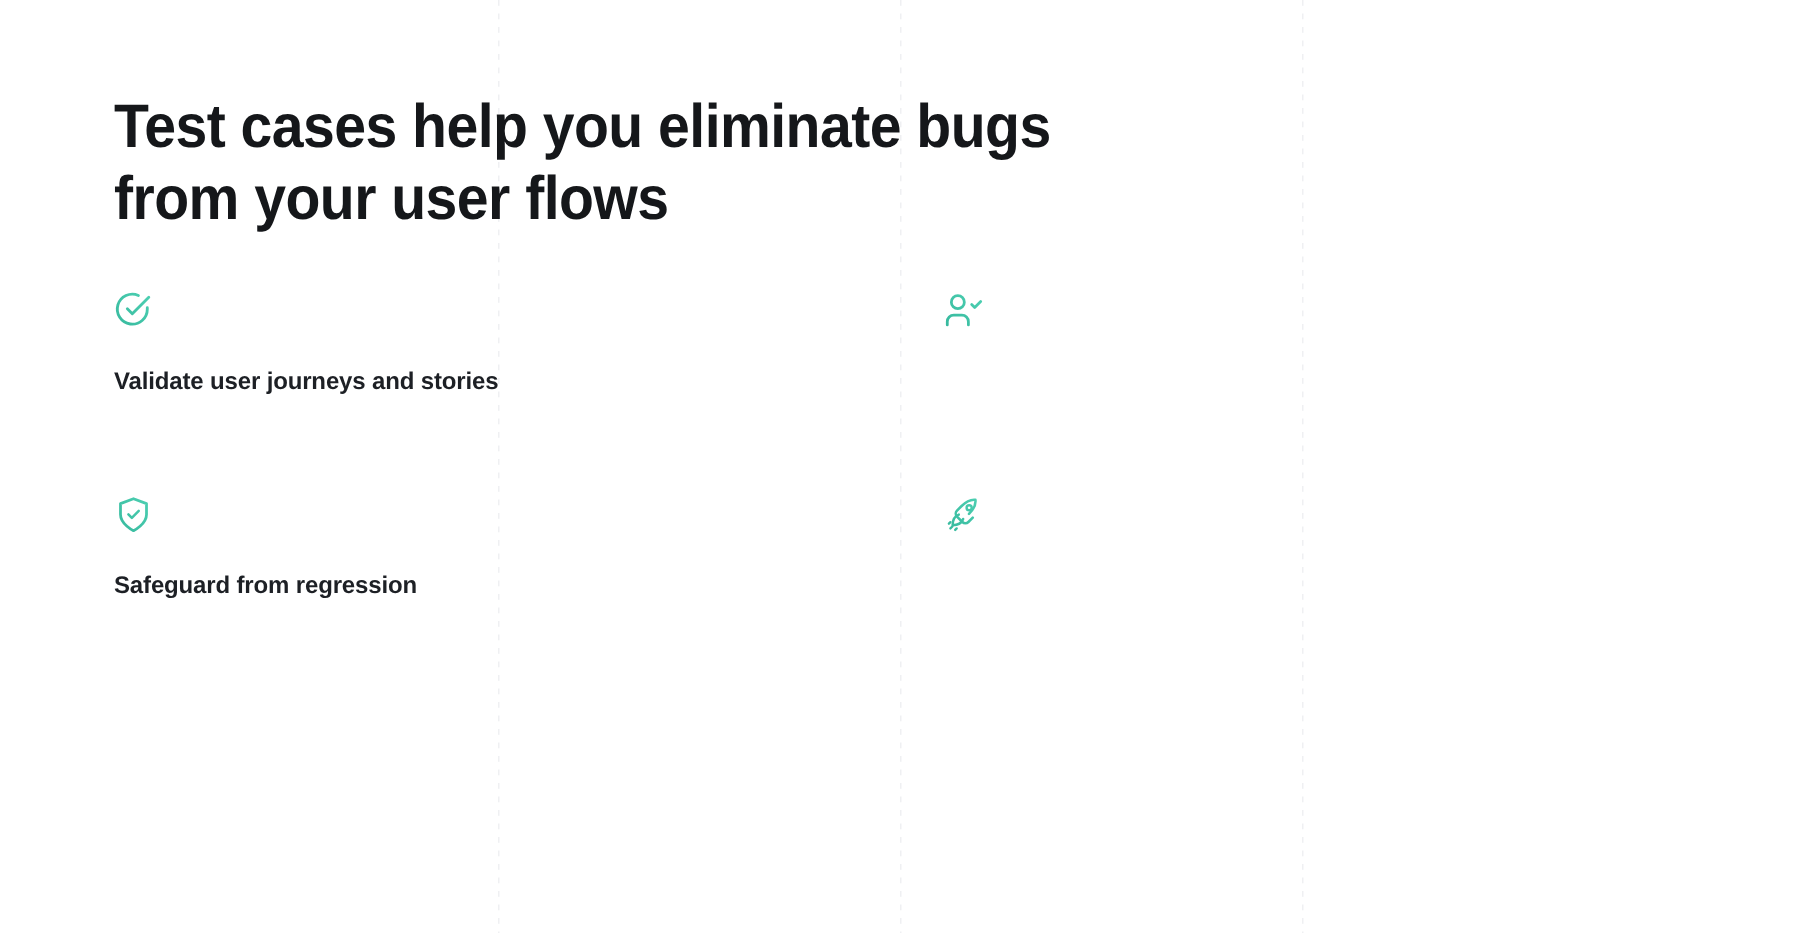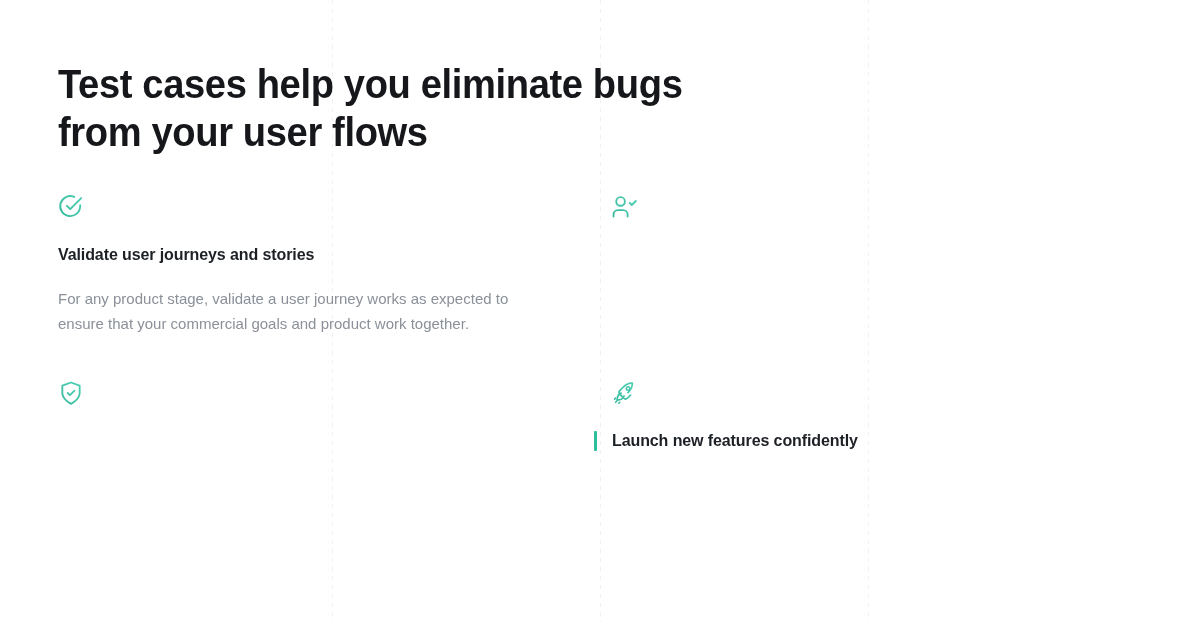--- a/index.html
+++ b/index.html
@@ -44,21 +44,21 @@
   .grid-line.g1 { left: 332px; }
   .grid-line.g2 { left: 600px; }
   .grid-line.g3 { left: 868px; }
 
   
   .page {
     position: relative;
     z-index: 1;
     width: 1187px;
     height: 630px;
-    padding: 0 58px;
+    padding: 0 76px;
   }
 
   .headline {
     font-family: "Liberation Sans Narrow", "Liberation Sans", "DejaVu Sans Condensed", sans-serif;
     font-weight: 700;
     font-size: 41px;
     line-height: 48px;
     letter-spacing: -0.4px;
     color: #15171a;
     padding-top: 60px;
@@ -147,21 +147,20 @@
             <linearGradient id="grad1" x1="0" y1="26" x2="26" y2="0" gradientUnits="userSpaceOnUse">
               <stop offset="0" stop-color="#35b79c"></stop>
               <stop offset="1" stop-color="#4fd2b4"></stop>
             </linearGradient>
           </defs>
           <path d="M22.2 11.1v1.0a10 10 0 1 1-5.93-9.14" stroke="url(#grad1)" stroke-width="1.9" stroke-linecap="round" stroke-linejoin="round"></path>
           <path d="M23.2 4.1L12.2 15.11l-3.3-3.3" stroke="url(#grad1)" stroke-width="1.9" stroke-linecap="round" stroke-linejoin="round"></path>
         </svg>
       </span>
       <div class="feature-title">Validate user journeys and stories</div>
-      <p class="feature-body">For any product stage, validate a user journey works as expected to ensure that your commercial goals and product work together.</p>
     </div>
 
     <div class="feature col-right">
       <span class="feature-icon">
         <svg viewBox="0 0 26 26" fill="none" xmlns="http://www.w3.org/2000/svg" aria-hidden="true">
           <defs>
             <linearGradient id="grad2" x1="0" y1="26" x2="26" y2="0" gradientUnits="userSpaceOnUse">
               <stop offset="0" stop-color="#35b79c"></stop>
               <stop offset="1" stop-color="#4fd2b4"></stop>
             </linearGradient>
@@ -179,34 +178,34 @@
           <defs>
             <linearGradient id="grad3" x1="0" y1="26" x2="26" y2="0" gradientUnits="userSpaceOnUse">
               <stop offset="0" stop-color="#35b79c"></stop>
               <stop offset="1" stop-color="#4fd2b4"></stop>
             </linearGradient>
           </defs>
           <path d="M13 23.8s8.67-4.33 8.67-10.83V5.74L13 2.5 4.33 5.74v7.23C4.33 19.47 13 23.8 13 23.8z" stroke="url(#grad3)" stroke-width="1.85" stroke-linecap="round" stroke-linejoin="round"></path>
           <path d="M9.6 12.9l2.3 2.3 4.6-4.6" stroke="url(#grad3)" stroke-width="1.7" stroke-linecap="round" stroke-linejoin="round"></path>
         </svg>
       </span>
+      <div class="feature-title">Safeguard from regression</div>
     </div>
 
     <div class="feature col-right">
       <span class="feature-icon">
         <svg viewBox="0 0 26 26" fill="none" xmlns="http://www.w3.org/2000/svg" aria-hidden="true">
           <defs>
             <linearGradient id="grad4" x1="0" y1="26" x2="26" y2="0" gradientUnits="userSpaceOnUse">
               <stop offset="0" stop-color="#35b79c"></stop>
               <stop offset="1" stop-color="#4fd2b4"></stop>
             </linearGradient>
           </defs>
           <path d="M12.1 16.0c-1.1 2.9-4.2 4.1-7.0 4.1 0-2.8 1.2-5.9 4.1-7.0" stroke="url(#grad4)" stroke-width="1.7" stroke-linecap="round" stroke-linejoin="round"></path>
           <path d="M16.0 12.6c4.0-4.0 4.5-7.7 4.3-9.4-1.7-.2-5.4.3-9.4 4.3L8.0 10.4c-1.1 1.1-1.1 2.9 0 4.0l3.6 3.6c1.1 1.1 2.9 1.1 4.0 0l2.9-2.9" stroke="url(#grad4)" stroke-width="1.7" stroke-linecap="round" stroke-linejoin="round"></path>
           <circle cx="16.1" cy="8.5" r="1.7" stroke="url(#grad4)" stroke-width="1.6"></circle>
           <path d="M3.6 22.3l1.3-1.3M6.8 23.3l1.0-1.0M2.6 19.1l1.0-1.0" stroke="url(#grad4)" stroke-width="1.6" stroke-linecap="round"></path>
         </svg>
       </span>
-      <div class="feature-title with-bar">Launch new features confidently</div>
     </div>
 
   </div>
 </div>
 
 </body></html>

